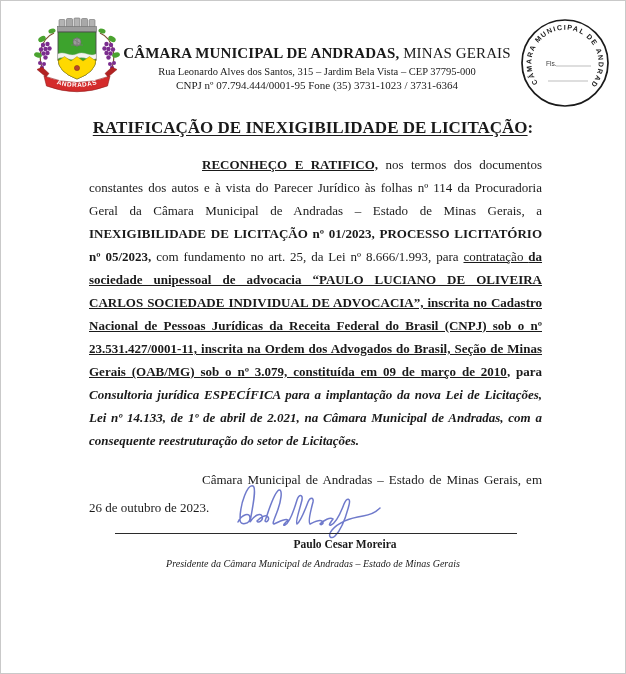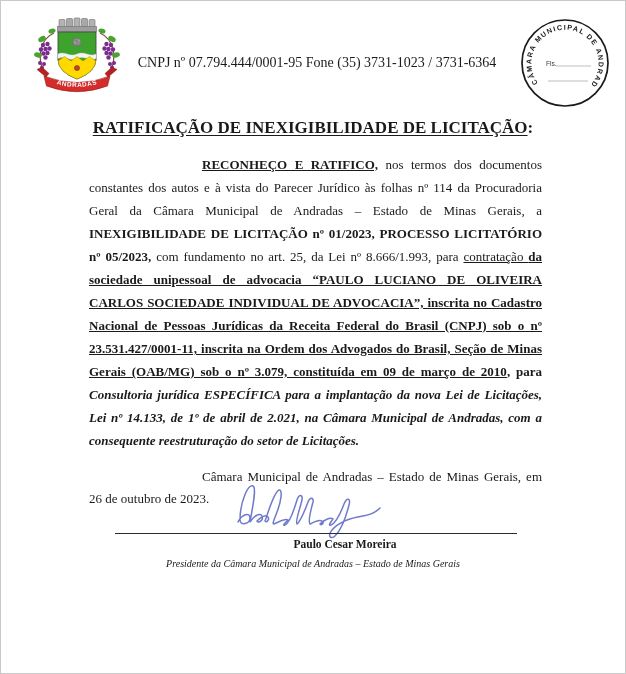--- a/index.html
+++ b/index.html
@@ -14,38 +14,38 @@
   }
   
   .logo{position:absolute;left:28px;top:10px;width:96px;height:94px;}
   .header-text{
     position:absolute;left:112px;top:44px;width:408px;
     text-align:center;white-space:nowrap;
   }
   .org-line{font-size:15px;letter-spacing:.1px;}
   .org-bold{font-weight:bold;}
   .addr-line{font-size:10.5px;margin-top:4px;}
-  .cnpj-line{font-size:14px;margin-top:10px;}
+  .cnpj-line{font-size:11px;margin-top:2px;}
   .stamp{position:absolute;left:517px;top:15px;width:94px;height:94px;}
   
   .doc-title{
     position:absolute;left:0;top:117px;width:100%;
     text-align:center;font-size:17px;font-weight:bold;
   }
   .doc-title .u{text-decoration:underline;text-underline-offset:2px;}
   
   .flow{
     position:absolute;left:88px;top:152px;width:453px;
     font-size:13px;line-height:23px;
   }
   .body-par{
     text-align:justify;text-indent:113px;margin:0;
   }
   .date-par{
-    text-align:justify;text-indent:113px;margin:14px 0 0 0;line-height:22px;
+    text-align:justify;text-indent:113px;margin:14px 0 0 0;line-height:28px;
   }
   .bu{font-weight:bold;text-decoration:underline;}
   .b{font-weight:bold;}
   .u{text-decoration:underline;}
   .bi{font-weight:bold;font-style:italic;}
   
   .sig-ink{position:absolute;left:227px;top:471px;width:176px;height:70px;}
   .sig-line{position:absolute;left:114px;top:532px;width:402px;border-top:1px solid #2b2b2b;}
   .sig-name{
     position:absolute;left:0;top:537px;width:100%;text-align:center;
@@ -126,20 +126,22 @@
       <path d="M78 66 L87 58.5 L82 56 L75 62.5 Z" fill="#b22222" stroke="#8e1d1d" stroke-width="0.5"></path>
       <path d="M14 65 Q47 78 80 65 L77.5 75 Q47 86.5 16.5 75 Z" fill="#d42b2b" stroke="#8e1d1d" stroke-width="0.6"></path>
       <path id="bannerCurve" d="M19 70.5 Q47 81.5 75 70.5" fill="none"></path>
       <text font-size="6.4" font-weight="bold" fill="#ffffff" class="stamp-sans" letter-spacing="0.6">
         <textPath href="#bannerCurve" startOffset="50%" text-anchor="middle">ANDRADAS</textPath>
       </text>
     </g>
   </svg>
 
   <div class="header-text">
+    <div class="org-line"><span class="org-bold">CÂMARA MUNICIPAL DE ANDRADAS,</span><span> MINAS GERAIS</span></div>
+    <div class="addr-line">Rua Leonardo Alves dos Santos, 315 – Jardim Bela Vista – CEP 37795-000</div>
     <div class="cnpj-line">CNPJ nº 07.794.444/0001-95 Fone (35) 3731-1023 / 3731-6364</div>
   </div>
 
   <svg class="stamp" viewBox="0 0 94 94">
     <circle cx="47" cy="47" r="43" fill="none" stroke="#1a1a1a" stroke-width="1.7"></circle>
     <path id="stampArc" d="M 20 67 A 33.5 33.5 0 1 1 74 67" fill="none"></path>
     <text class="stamp-sans" font-size="7.1" font-weight="600" letter-spacing="1.3" fill="#1a1a1a">
       <textPath href="#stampArc" startOffset="0">CÂMARA MUNICIPAL DE ANDRADAS</textPath>
     </text>
     <text x="28" y="50" class="stamp-sans" font-size="6.6" fill="#3c3c3c">Fls.</text>

